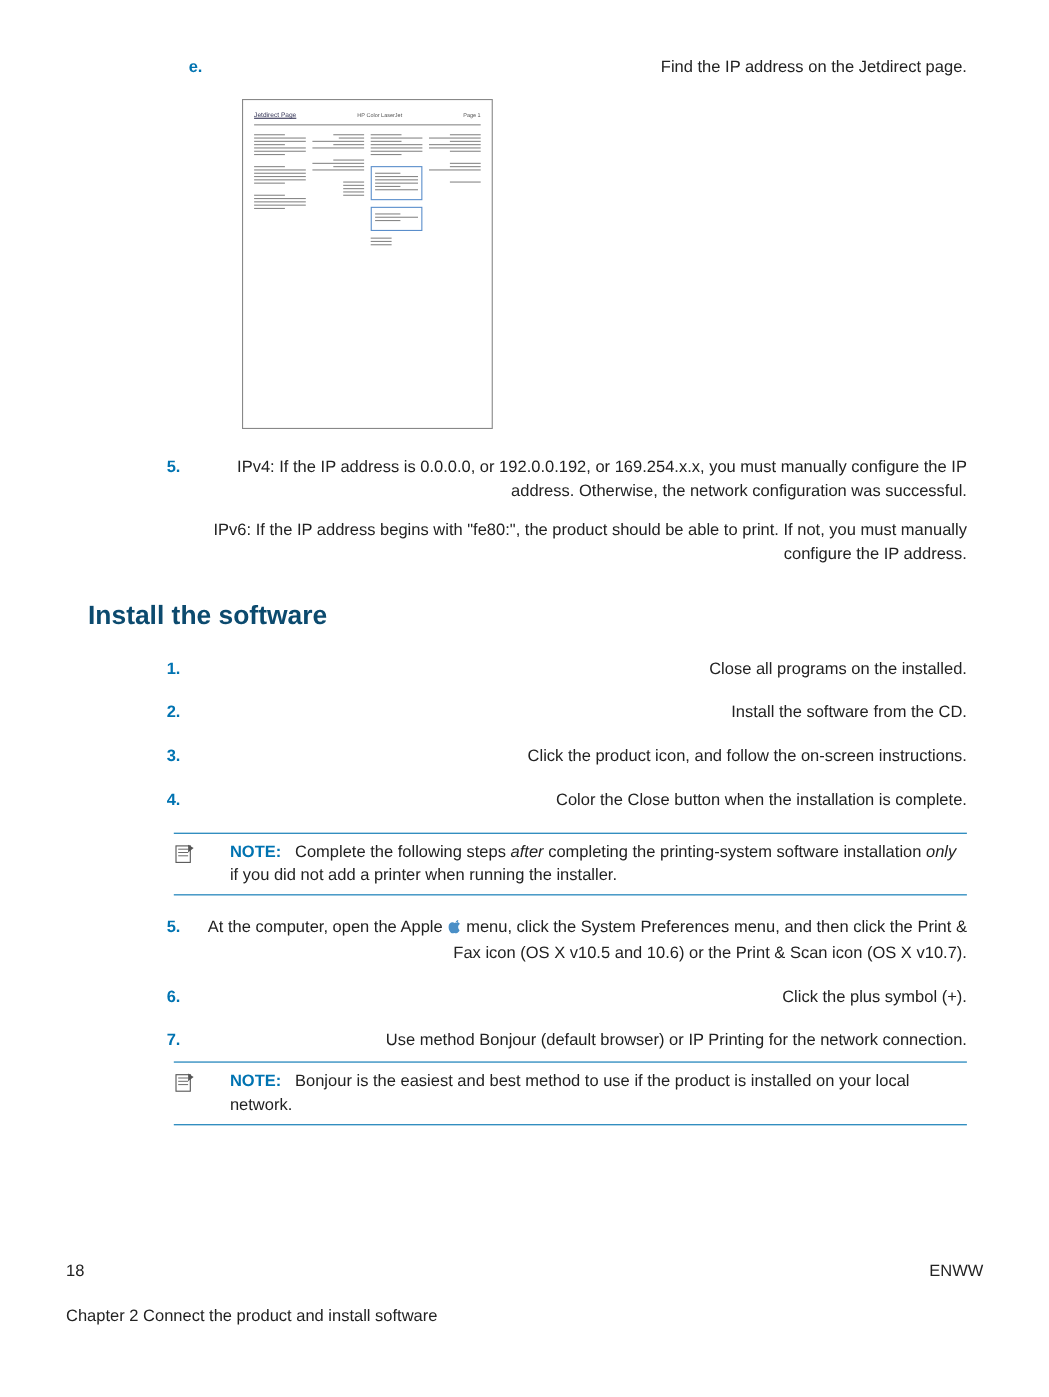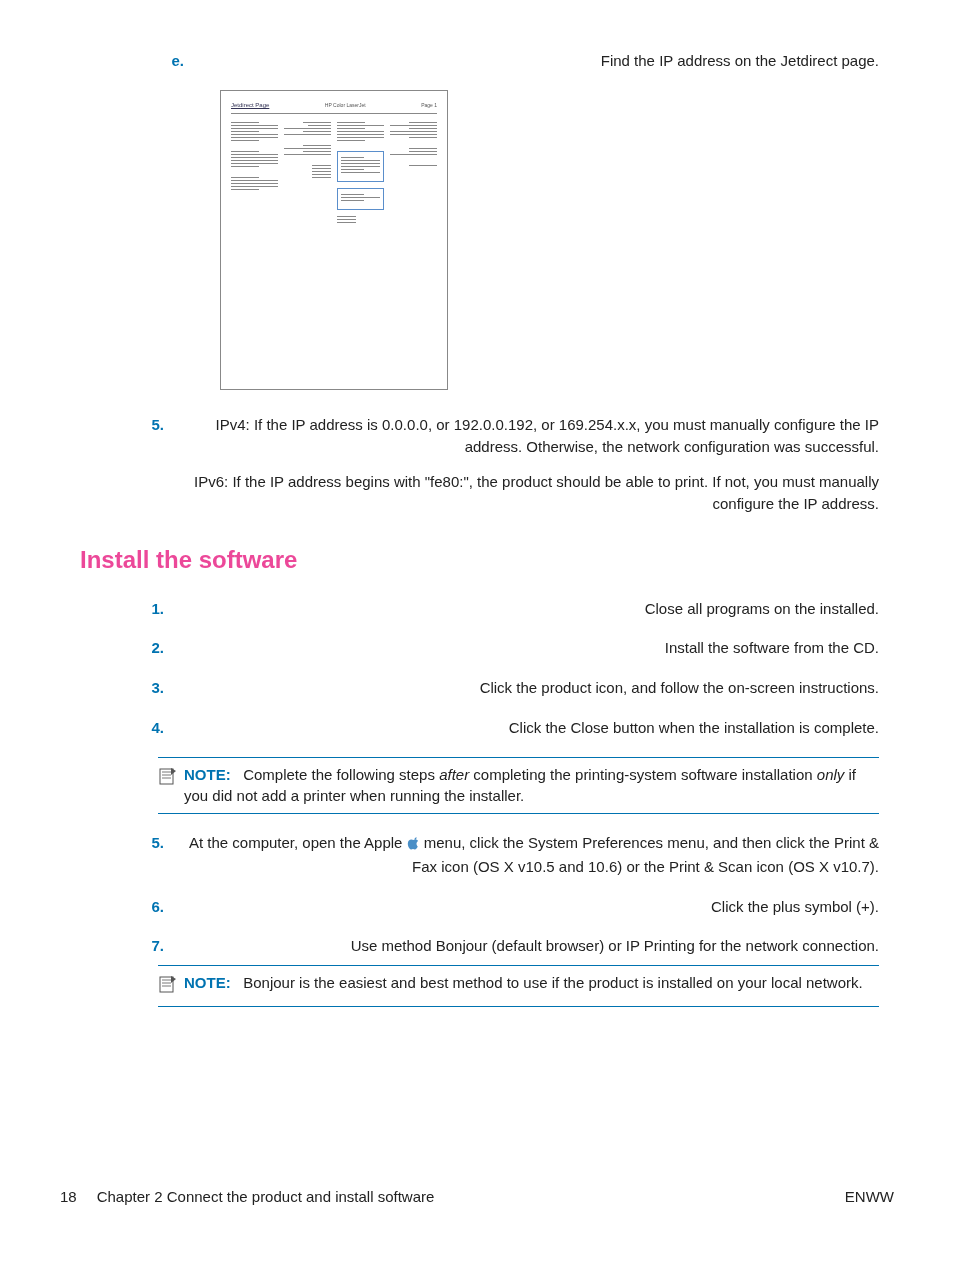--- a/index.html
+++ b/index.html
@@ -22,21 +22,21 @@
     min-width: 34px;
     text-align: right;
     padding-right: 14px;
   }
   .ol-item .marker.sub {
     min-width: 118px;
   }
   .ol-item .body { flex: 1; text-align: right; }
   .bold { font-weight: normal; }
   h2.section {
-    color: #ec4899;
+    color: #0c4a6e;
     font-weight: bold;
     font-size: 24px;
     margin: 28px 0 20px 0;
   }
   .para { margin-top: 14px; }
   .note-box {
     border-top: 1px solid #0073b1;
     border-bottom: 1px solid #0073b1;
     padding: 6px 0 6px 0;
     margin: 6px 0 18px 78px;
@@ -45,21 +45,21 @@
   .note-icon {
     width: 24px;
     flex: 0 0 24px;
     margin-right: 2px;
     margin-top: 2px;
   }
   .note-label {
     color: #0073b1;
     font-weight: bold;
   }
-  .note-body { flex: 1; }
+  .note-body { flex: 1; margin-left: 25px; }
   .note-body .p2 { margin-top: 14px; }
   .apple-icon {
     display: inline-block;
     vertical-align: -2px;
   }
   .jetdirect-fig {
     width: 228px;
     height: 300px;
     border: 1px solid #888;
     margin: 6px 0 24px 140px;
@@ -83,21 +83,21 @@
   .jd-box { border: 1px solid #5a8ecb; padding: 3px 3px 6px 3px; margin-bottom: 6px; }
   .footer {
     position: absolute;
     bottom: 62px;
     left: 60px;
     right: 60px;
     display: flex;
     justify-content: space-between;
     font-size: 15px;
   }
-  .footer .left { display: flex; gap: 20px; }
+  .footer .left { display: flex; gap: 20px; flex-direction: column; }
   .ital { font-style: italic; }
 </style>
 </head>
 <body>
 
 <div class="content">
 
   <div class="ol-item">
     <div class="marker sub">e.</div>
     <div class="body">Find the IP address on the Jetdirect page.</div>
@@ -234,21 +234,21 @@
   </div>
 
   <div class="ol-item" style="margin-left:64px;">
     <div class="marker">3.</div>
     <div class="body">Click the product icon, and follow the on-screen instructions.</div>
   </div>
 
   <div class="ol-item" style="margin-left:64px;">
     <div class="marker">4.</div>
     <div class="body">
-      <span>Click the </span><span class="bold">Close</span><span> button when the installation is complete.</span>
+      <span>Color the </span><span class="bold">Close</span><span> button when the installation is complete.</span>
     </div>
   </div>
 
   <div class="note-box">
     <span class="note-icon">
       <svg width="20" height="20" viewBox="0 0 20 20">
           <rect x="2" y="3" width="13" height="15" fill="none" stroke="#555" stroke-width="1"></rect>
           <path d="M4 6h9M4 9h9M4 12h9" stroke="#555" stroke-width="0.8"></path>
           <path d="M13 2l5 3-5 4z" fill="#555"></path>
         </svg>

